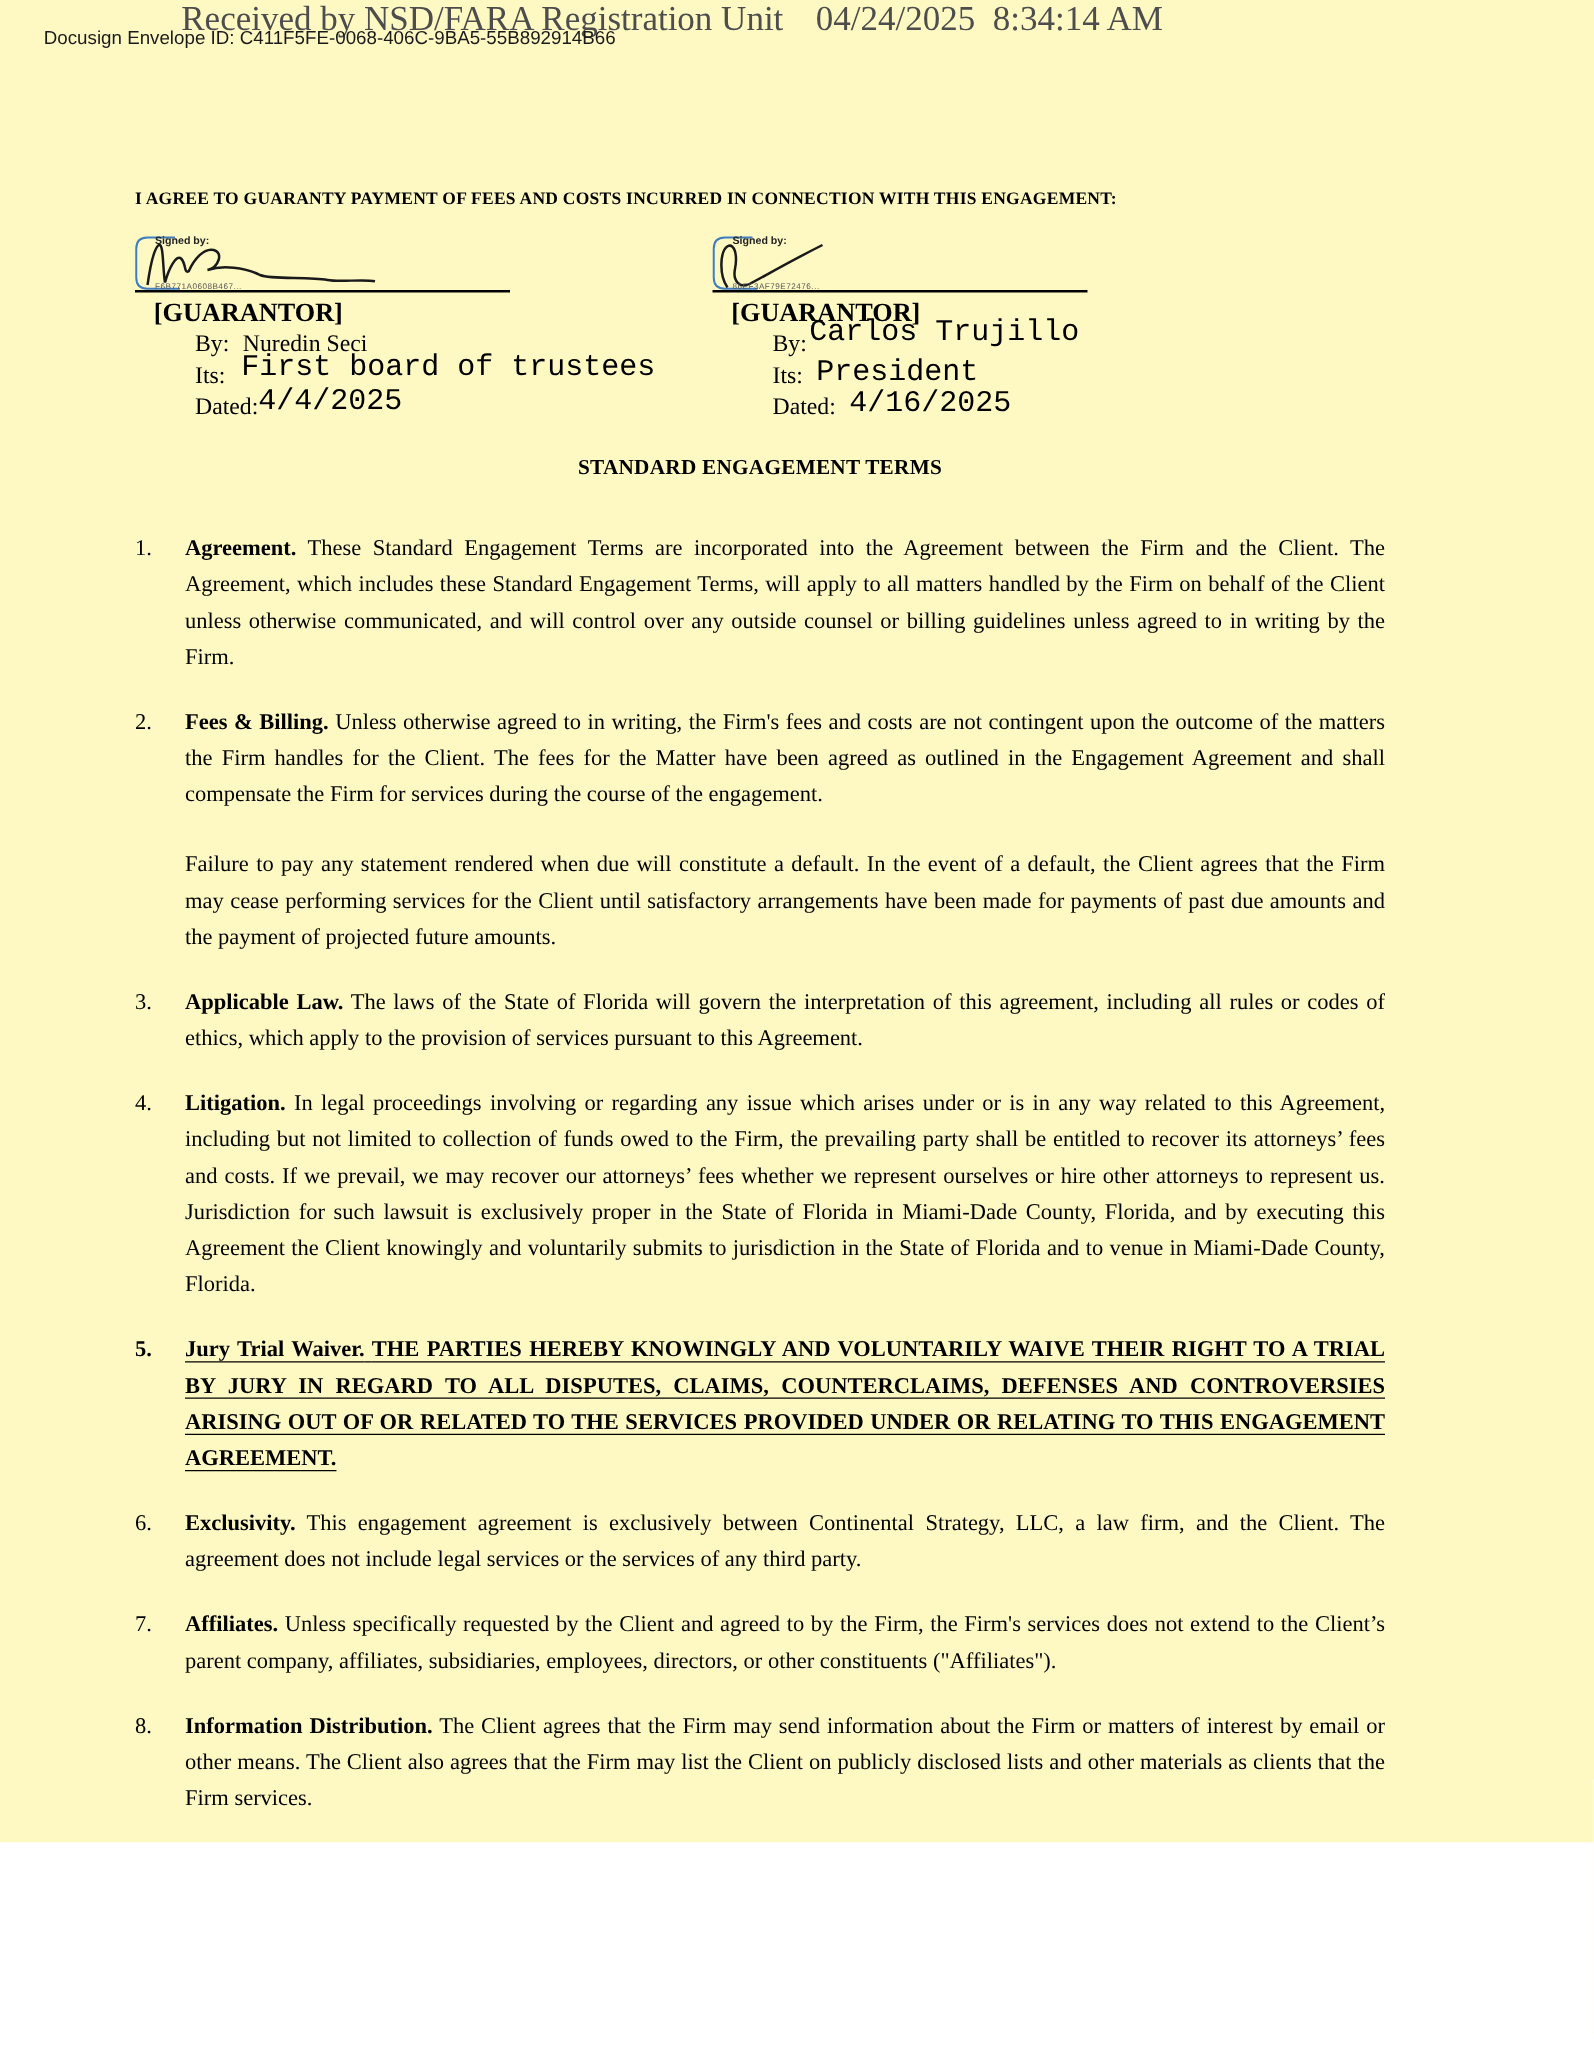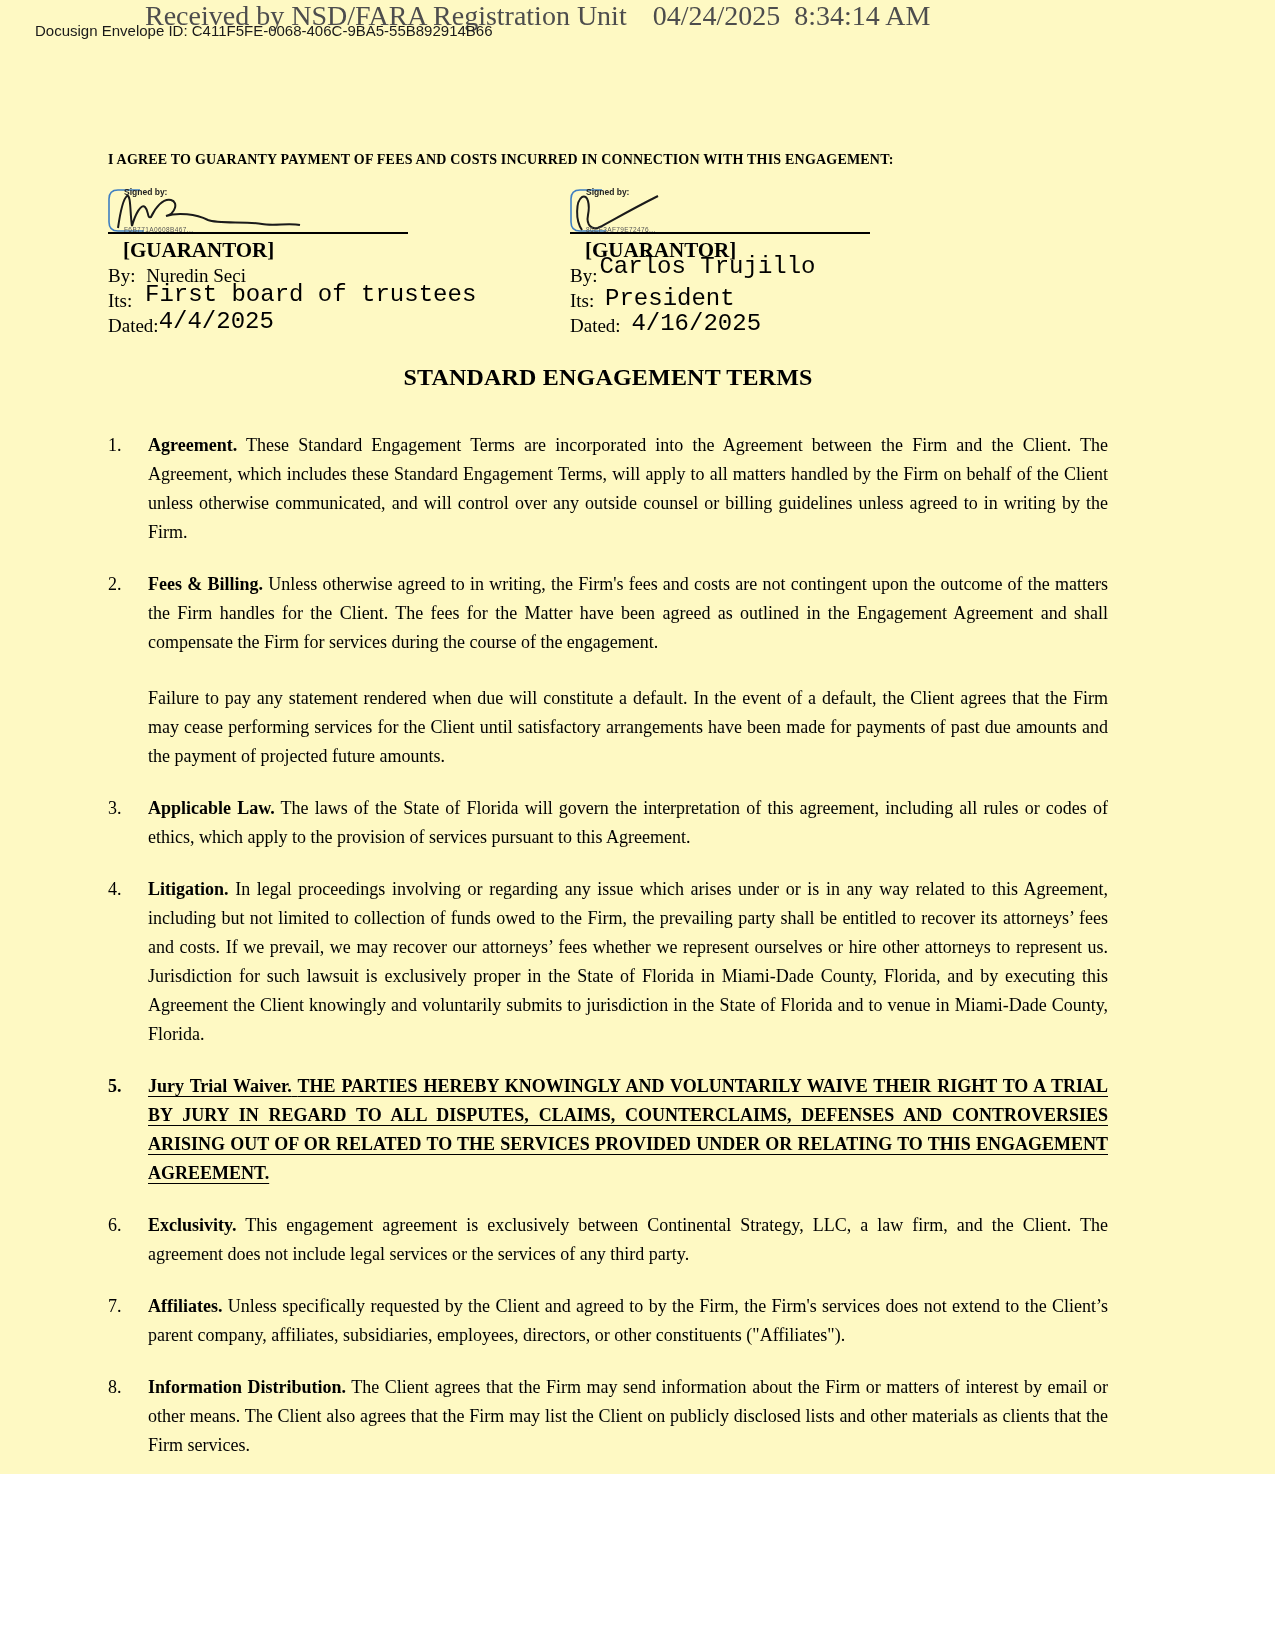--- a/index.html
+++ b/index.html
@@ -86,36 +86,37 @@
     font-size:21px;
     line-height:26px;
     margin-top:3px;
     white-space:nowrap;
     margin-left:15px;
   }
   .sig-row-line{
     font-size:19px;
     line-height:25px;
     white-space:nowrap;
+    margin-left:48px;
   }
   .sig-row-line .val{ display:inline-block; }
   .sig-row-line .mono{
     font-family:"Liberation Mono", monospace;
     font-size:24px;
   }
   .raise4{ position:relative; top:-4px; }
   .raise6{ position:relative; top:-6px; left:8px;}
   .raise10{ position:relative; top:-9px; left:2px;}
   .raise2{ position:relative; top:-2px; left:6px;}
 
   
   .terms-title{
     text-align:center;
     font-weight:bold;
-    font-size:24px;
+    font-size:17px;
     margin-top:26px;
     letter-spacing:0.2px;
   }
   .terms-list{
     margin-top:40px;
   }
   .term-item{
     display:flex;
     margin-bottom:23px;
   }

